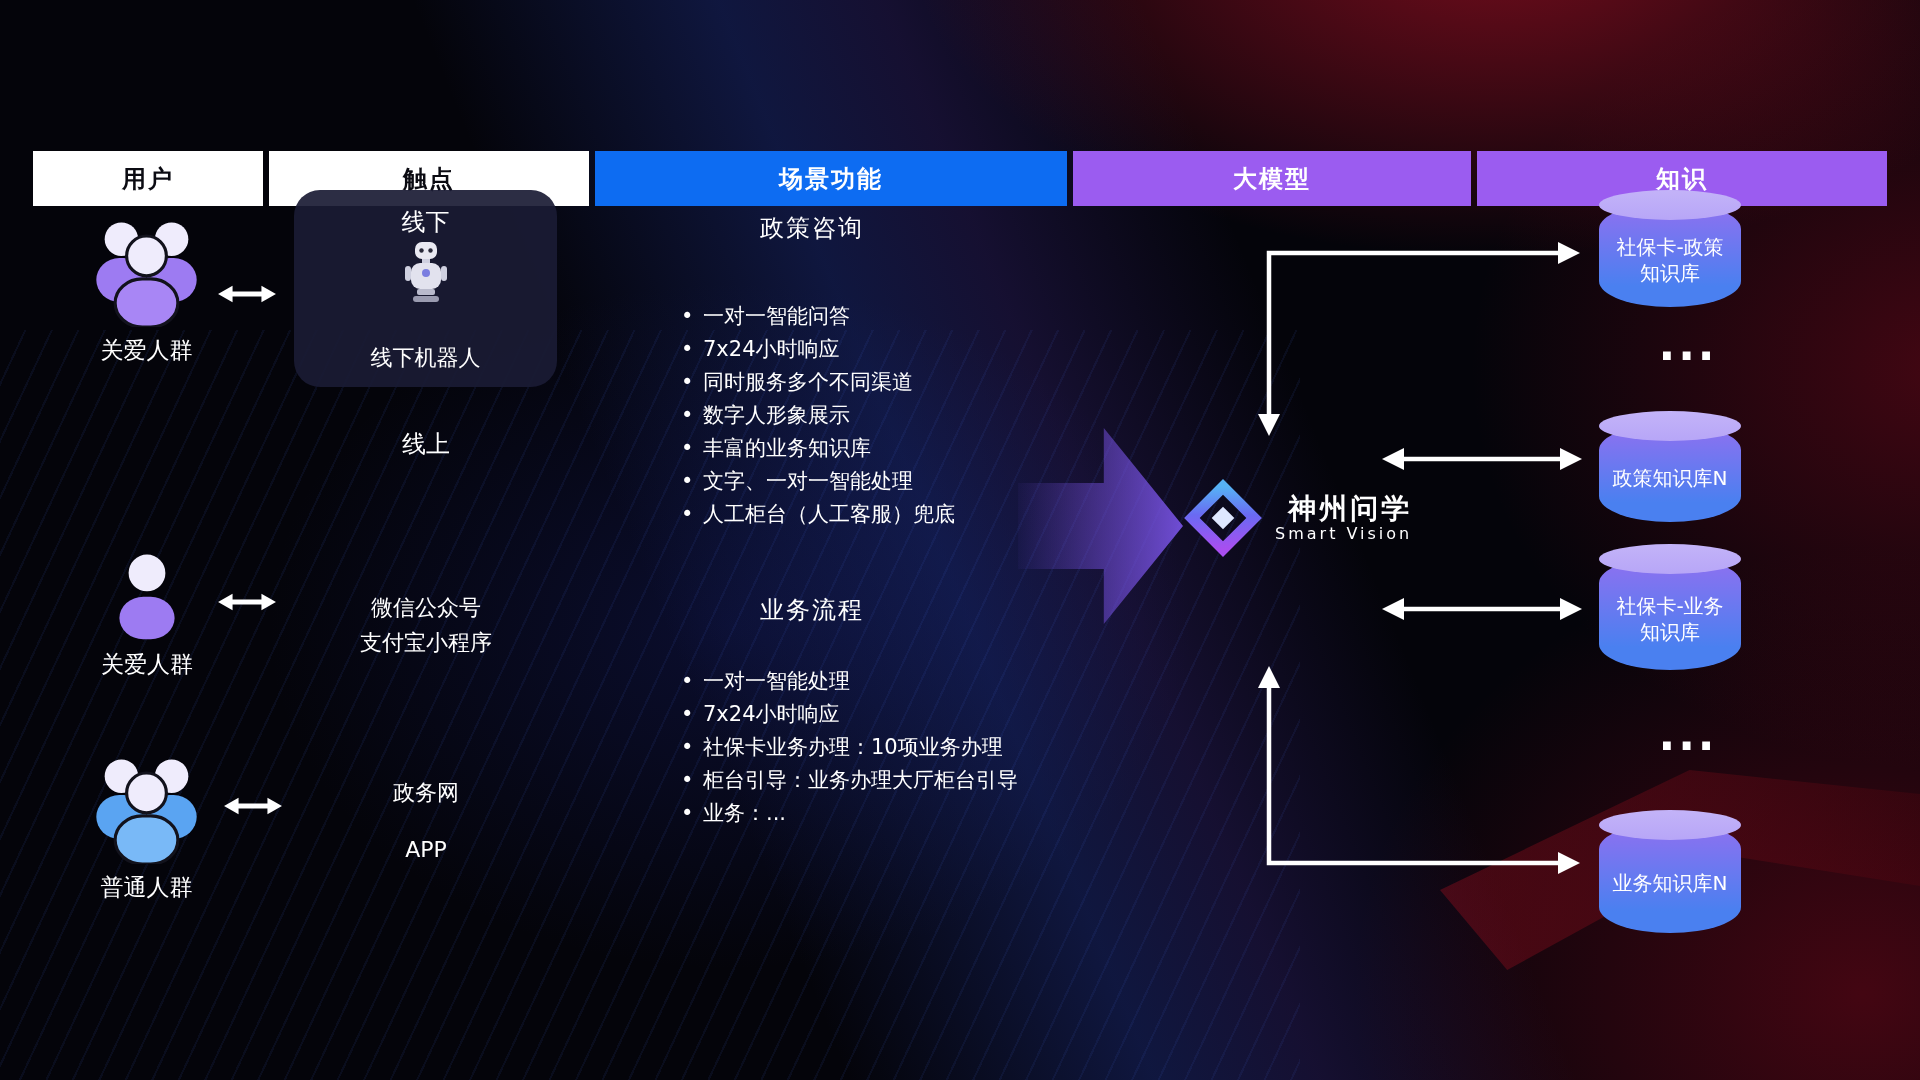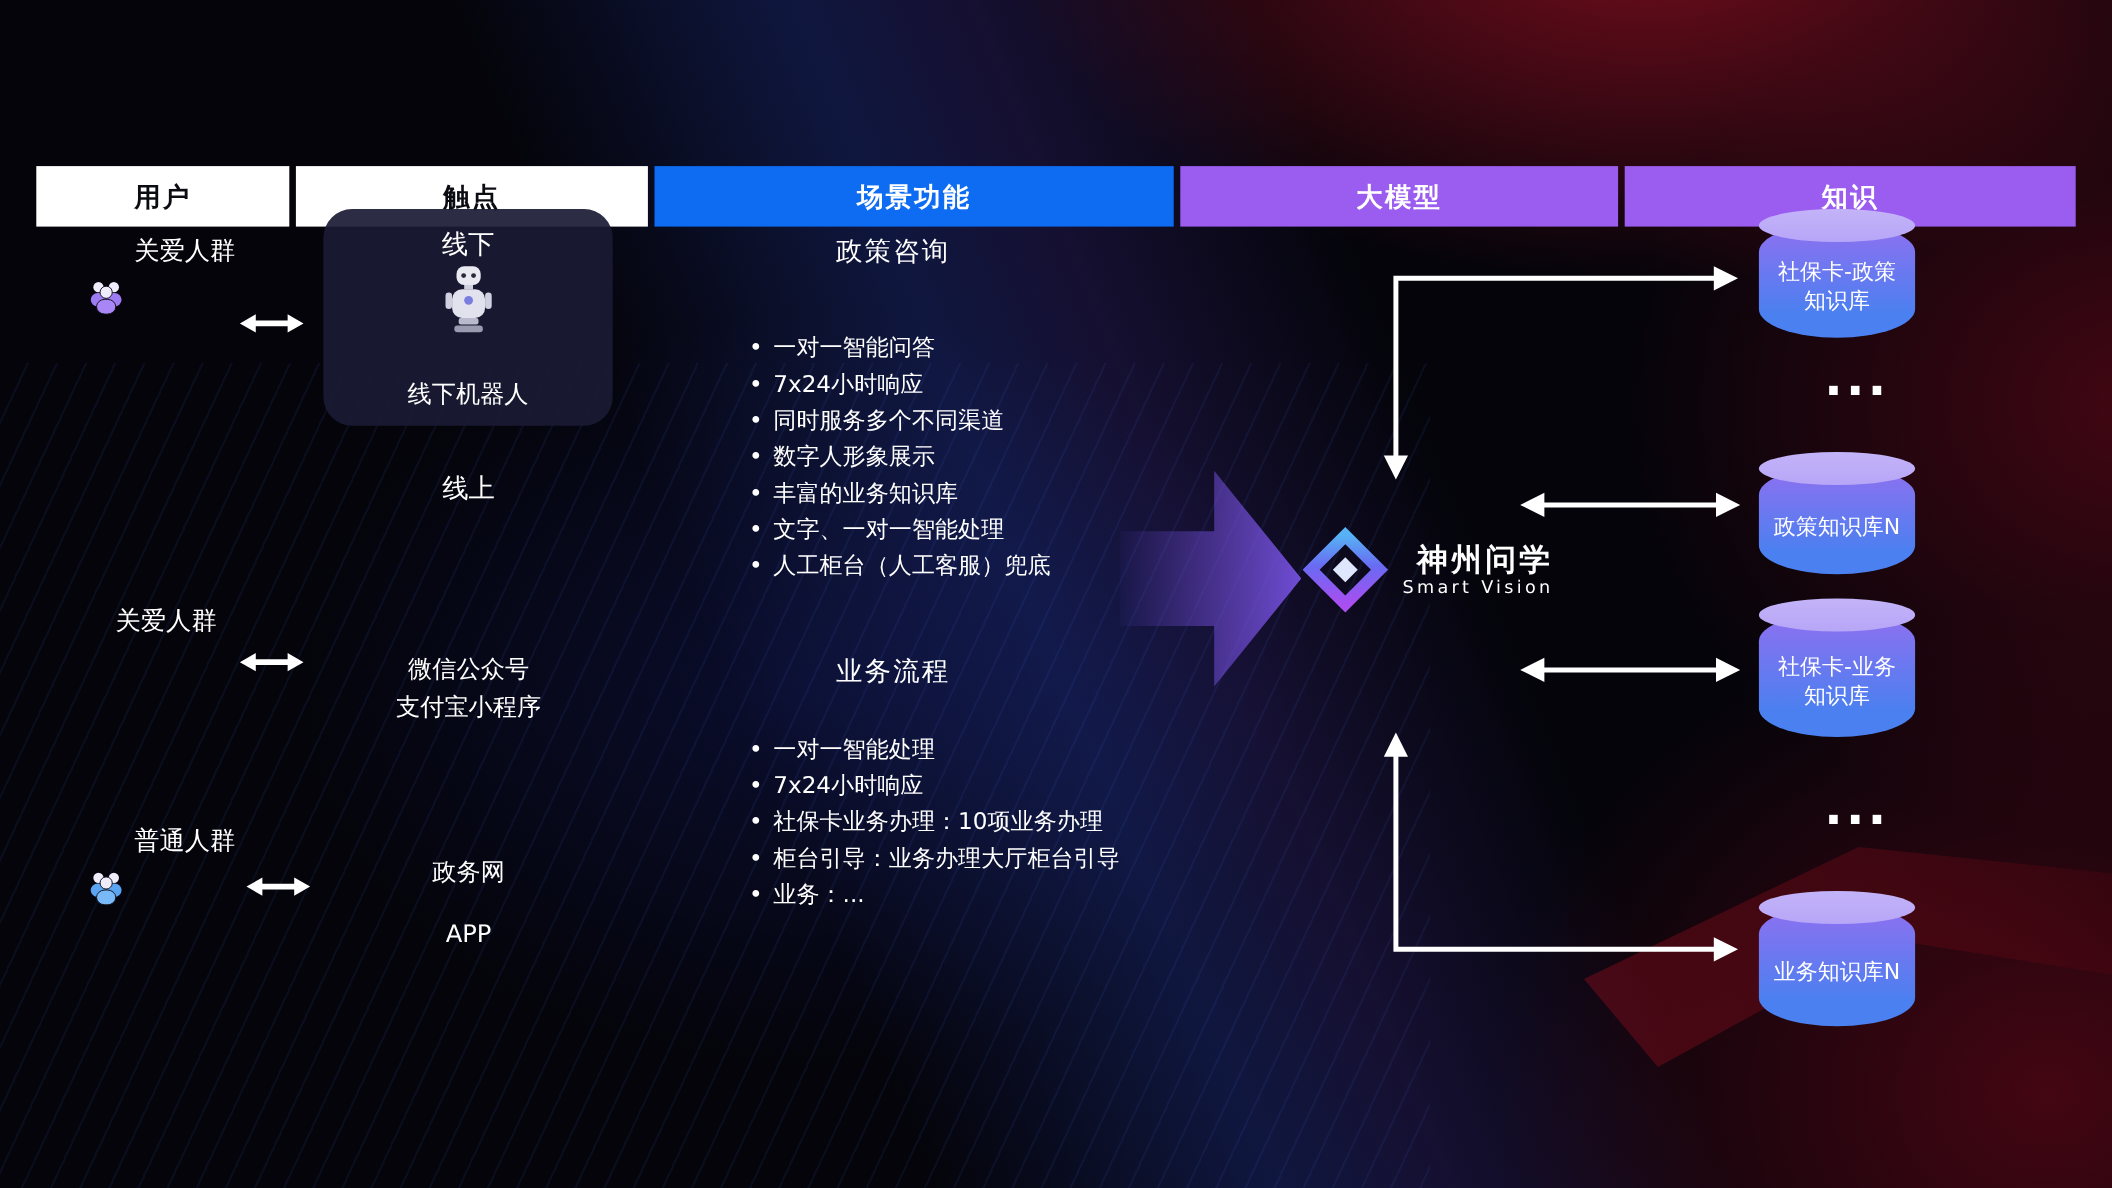--- a/index.html
+++ b/index.html
@@ -39,21 +39,21 @@
   }
   .hdr.white{background:#ffffff;color:#0b0b12;}
   .hdr.blue{background:var(--header-blue,#0d6cf2);color:#fff;}
   .hdr.purple{background:var(--header-purple,#9b5cf0);color:#fff;}
   .h1{left:33px;width:230px;}
   .h2{left:269px;width:320px;}
   .h3{left:595px;width:472px;}
   .h4{left:1073px;width:398px;}
   .h5{left:1477px;width:410px;}
   
-  .user-block{position:absolute;display:flex;align-items:flex-start;gap:8px;}
+  .user-block{position:absolute;display:flex;flex-direction:column;align-items:center;gap:8px;}
   .user-label{font-size:23px;color:#fff;white-space:nowrap;}
   .u1{left:79px;top:212px;width:135px;}
   .u2{left:97px;top:549px;width:100px;}
   .u3{left:79px;top:749px;width:135px;}
   svg .fill-purple{fill:var(--user-purple,#9d7bf2);}
   svg .fill-purple2{fill:#a886f5;}
   svg .fill-blue{fill:var(--user-blue,#5aa4f2);}
   svg .fill-blue2{fill:#79b9f7;}
   svg .fill-head{fill:#efecfc;}
   .harrow{position:absolute;}

